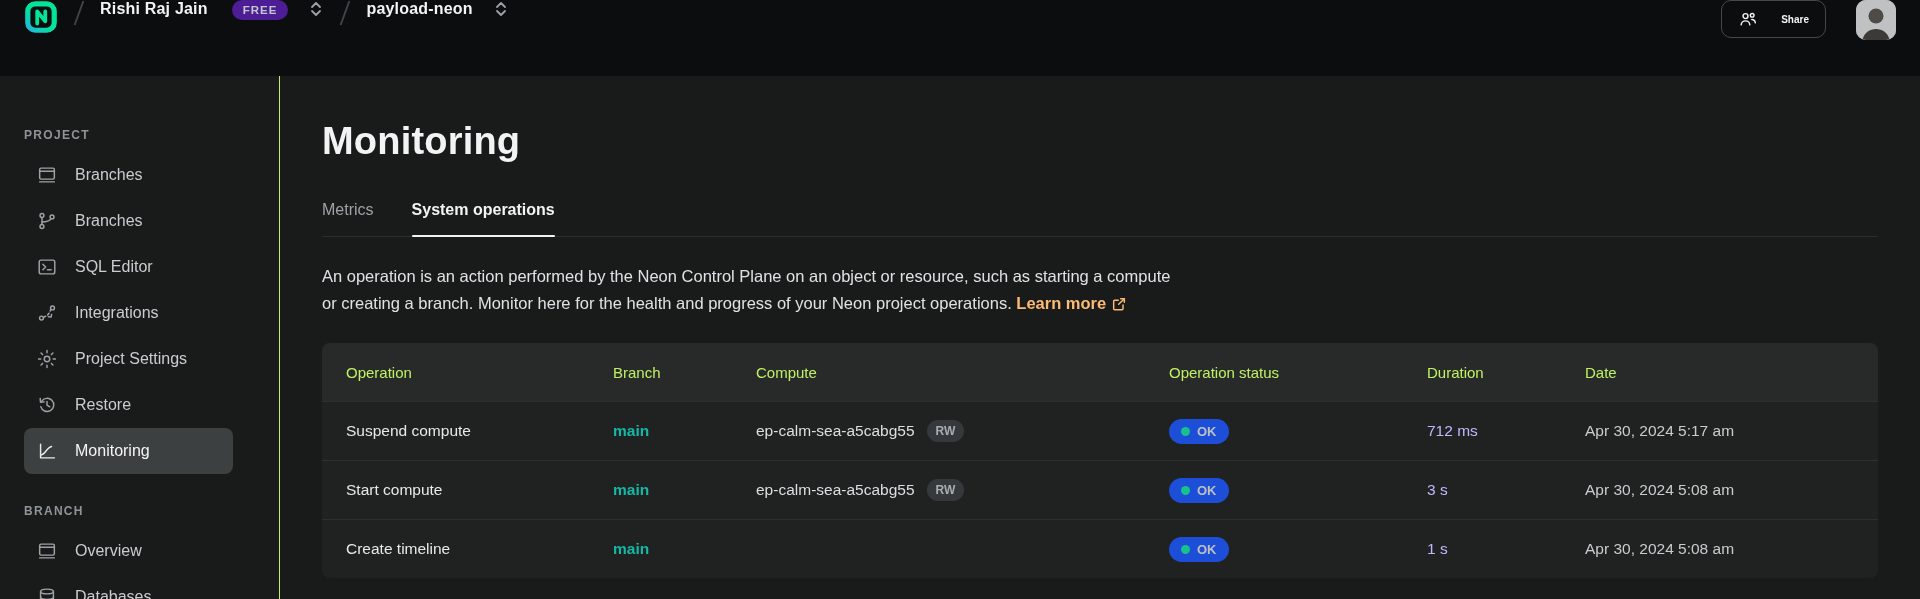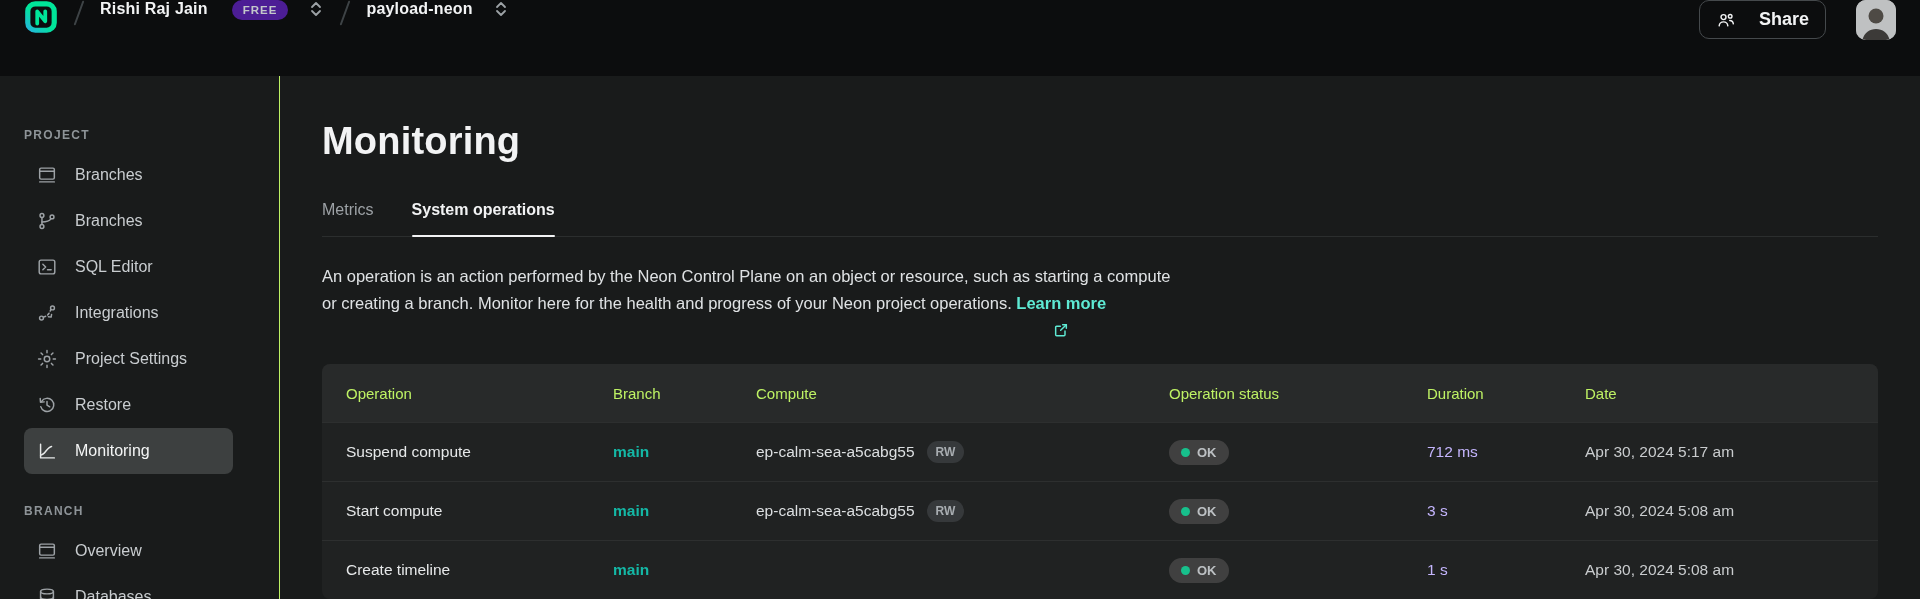--- a/index.html
+++ b/index.html
@@ -11,21 +11,21 @@
     padding:0 24px; gap:14px; }
   .logo { width:34px; height:34px; flex:0 0 auto; }
   .crumb-slash { width:2px; height:26px; background:#3e4346; transform:rotate(20deg);
     border-radius:2px; margin:0 6px; }
   .crumb-name { font-size:16px; font-weight:700; color:#f2f3f4; letter-spacing:.2px; }
   .plan-badge { background:#4c1d95; color:#c3c7ca; font-size:11.5px; font-weight:700;
     letter-spacing:1px; padding:4px 11px; border-radius:999px; margin-left:10px; }
   .updown { color:#9da2a6; margin-left:6px; display:flex; align-items:center; cursor:pointer; }
   .topbar-spacer { flex:1; }
   .share-btn { display:flex; align-items:center; gap:23px; border:1px solid #45494c;
-    border-radius:10px; padding:8px 16px; color:#f2f3f4; font-size:18px; font-weight:600;
+    border-radius:10px; padding:8px 16px; color:#f2f3f4; font-size:10px; font-weight:600;
     background:transparent; cursor:pointer; }
   .avatar { width:40px; height:40px; border-radius:10px; overflow:hidden; margin-left:16px;
     background:linear-gradient(180deg,#c6c8c9,#9fa2a4); flex:0 0 auto; }
 
   
   .shell { display:flex; height:527px; }
   .sidebar { width:280px; border-right:1px solid #bef264; padding-top:52px; flex:0 0 auto; }
   .side-section-label { color:#8e9498; font-size:12px; font-weight:700; letter-spacing:1.3px;
     margin:0 0 10px 24px; }
   .side-item { display:flex; align-items:center; gap:17px; height:46px; margin:0 46px 0 24px;
@@ -37,36 +37,36 @@
 
   
   .main { flex:1; padding:44px 42px 0 42px; }
   .page-title { font-size:38px; font-weight:700; color:#f2f3f4; letter-spacing:.2px; }
   .tabs { display:flex; gap:38px; margin-top:38px; border-bottom:1px solid #2b2e2e; }
   .tab { font-size:16px; padding-bottom:17px; cursor:pointer; color:#9da2a6; position:relative; }
   .tab.active { color:#f2f3f4; font-weight:600; }
   .tab.active::after { content:""; position:absolute; left:0; right:0; bottom:-1px; height:2px;
     background:#f2f3f4; border-radius:2px; }
   .desc { margin-top:26px; font-size:16.5px; line-height:27px; color:#dfe2e4; }
-  .learn-more { color:#5eead4; font-weight:700; text-decoration:none; display:inline-flex;
-    align-items:center; gap:5px; cursor:pointer;flex-direction:column; }
+  .learn-more { color:#fdba74; font-weight:700; text-decoration:none; display:inline-flex;
+    align-items:center; gap:5px; cursor:pointer; }
 
   
   .table-card { margin-top:26px; border-radius:8px; overflow:hidden; background:#202222; }
   .trow { display:grid; grid-template-columns:267px 143px 413px 258px 158px 1fr;
     align-items:center; padding-left:24px; height:59px; }
   .thead { background:#282a2a; color:#bef264; font-size:15px; font-weight:400; height:58px; }
   .tbody-row { border-top:1px solid #2d2f2f; font-size:15.5px; }
   .tbody-row:first-of-type { border-top:none; }
   .cell-op { color:#e6e8e9; }
   .branch-link { color:#14b8a6; font-weight:600; cursor:pointer; }
   .cell-compute { display:flex; align-items:center; gap:12px; color:#dcdfe1; }
   .rw-badge { background:#36393b; color:#a8adb1; font-size:12px; font-weight:600;
     padding:4px 9px; border-radius:999px; }
-  .ok-badge { display:inline-flex; align-items:center; gap:7px; background:#404040;
+  .ok-badge { display:inline-flex; align-items:center; gap:7px; background:#1d4ed8;
     border-radius:999px; padding:5px 12px; font-size:13px; color:#bcc0c3; font-weight:600; }
   .ok-dot { width:9px; height:9px; border-radius:50%; background:#17c08c; }
   .cell-duration { color:#c4b5fd; }
   .cell-date { color:#c9ccce; }
 </style>
 </head>
 <body>
 
 <div class="topbar">
   <svg class="logo" viewBox="0 0 36 36" fill="none">

